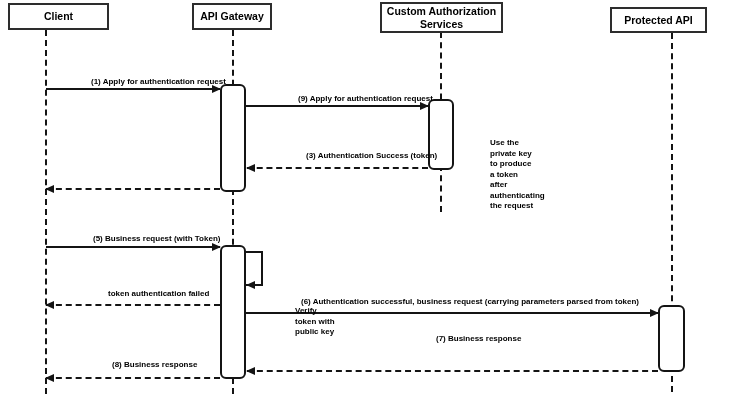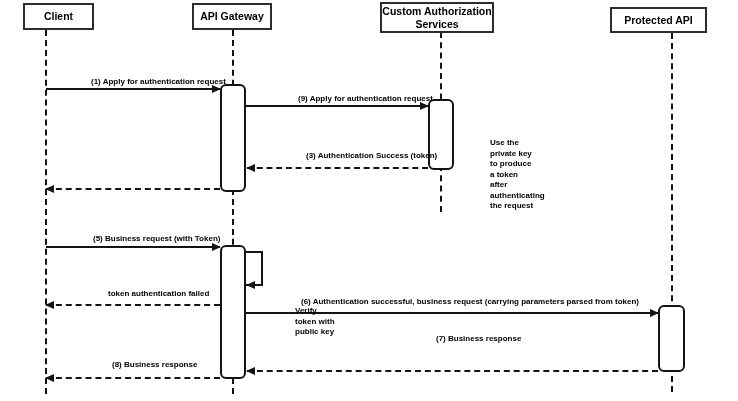--- a/index.html
+++ b/index.html
@@ -93,27 +93,27 @@
 </head>
 <body>
 
 <div class="canvas">
 
   <div class="lifeline" style="left:45px;  top:30px; height:364px"></div>
   <div class="lifeline" style="left:232px; top:30px; height:364px"></div>
   <div class="lifeline" style="left:440px; top:32px; height:180px"></div>
   <div class="lifeline" style="left:671px; top:33px; height:359px"></div>
 
-  <div class="actor" style="left:23px;   top:3px; width:71px;  height:27px">
+  <div class="actor" style="left:8px;   top:3px; width:101px;  height:27px">
     <span>Client</span>
   </div>
   <div class="actor" style="left:192px; top:3px; width:80px;  height:27px">
     <span>API Gateway</span>
   </div>
-  <div class="actor" style="left:380px; top:2px; width:114px; height:31px">
+  <div class="actor" style="left:380px; top:2px; width:123px; height:31px">
     <span>Custom Authorization Services</span>
   </div>
   <div class="actor" style="left:610px; top:7px; width:97px; height:26px">
     <span>Protected API</span>
   </div>
 
   <div class="activation" style="left:220px; top:84px;  width:26px; height:108px"></div>
   <div class="activation" style="left:428px; top:99px;  width:26px; height:71px"></div>
   <div class="activation" style="left:220px; top:245px; width:26px; height:134px"></div>
   <div class="activation" style="left:658px; top:305px; width:27px; height:67px"></div>

